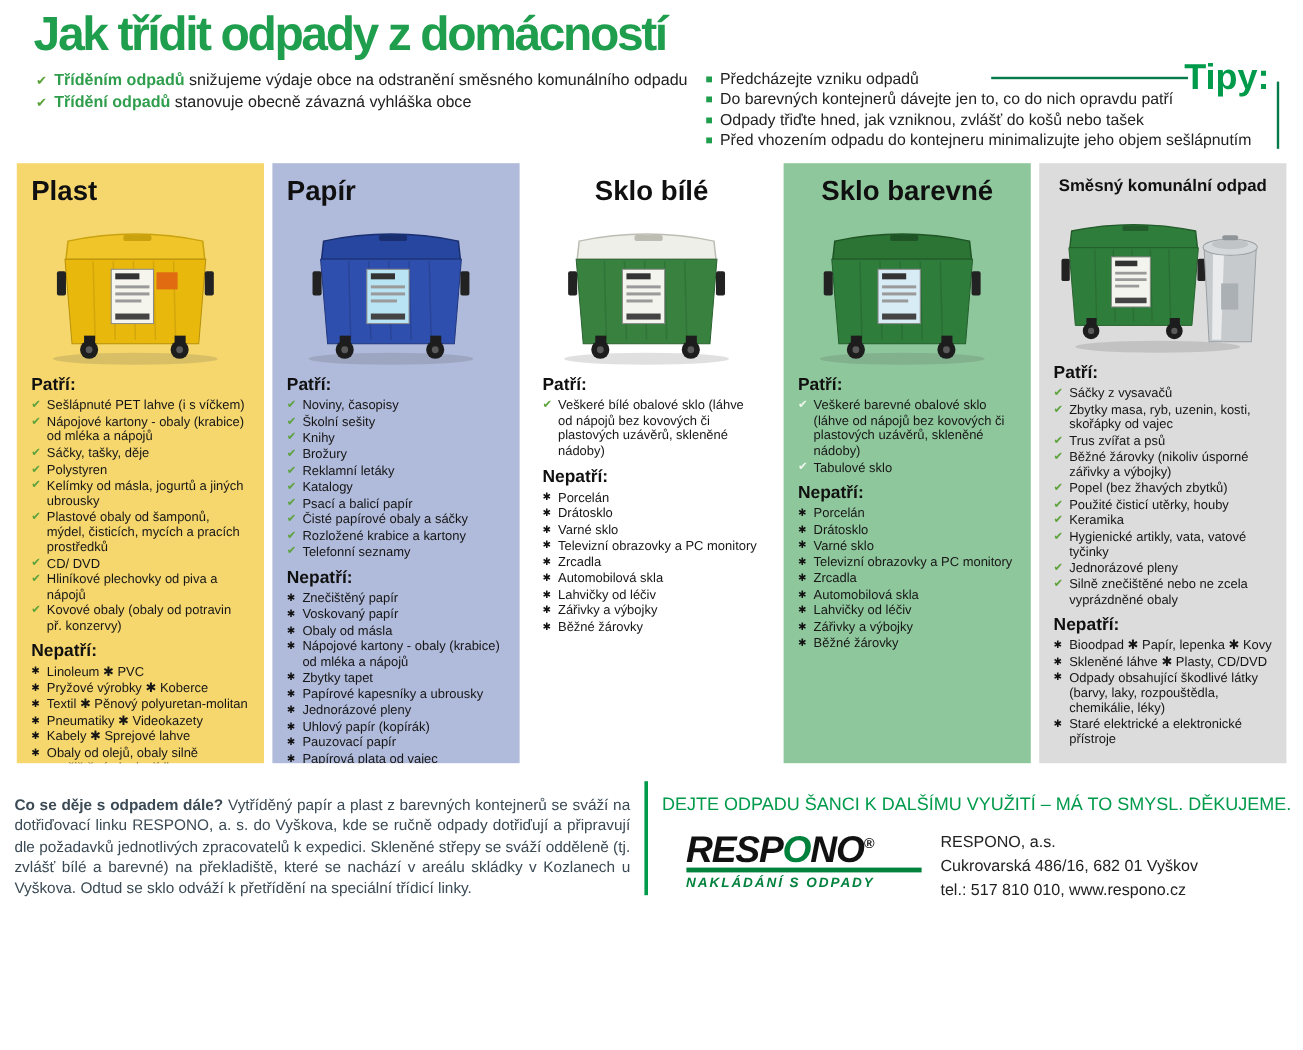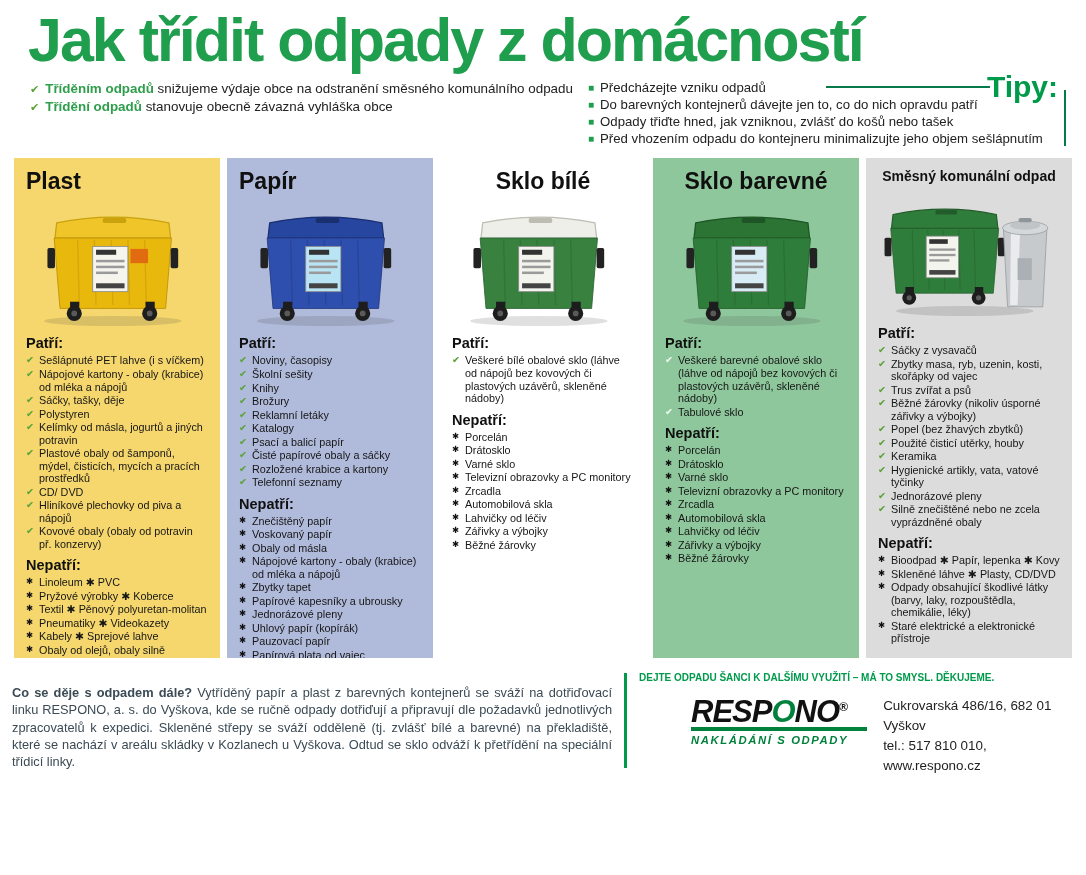--- a/index.html
+++ b/index.html
@@ -1,20 +1,20 @@
 <!DOCTYPE html>
 <html><head>
 <meta charset="utf-8">
 <style>
   html,body{margin:0;padding:0;background:#fff;}
   body{width:1086px;height:875px;overflow:hidden;font-family:"Liberation Sans",sans-serif;color:#1a1a1a;}
   .page{position:relative;width:1086px;height:875px;background:#fff;}
 
   
-  .title{color:#1f9e4e;font-size:61px;font-weight:bold;letter-spacing:-2px;margin:8px 0 2px 28px;line-height:1.05;white-space:nowrap;}
+  .title{color:#1f9e4e;font-size:40px;font-weight:bold;letter-spacing:-2px;margin:8px 0 2px 28px;line-height:1.05;white-space:nowrap;}
 
   
   .intro{display:flex;padding:2px 16px 0 30px;align-items:flex-start;}
   .intro-left{flex:1;padding-top:2px;}
   .benefit{font-size:13.4px;margin:3px 0;color:#222;}
   .benefit .mk-check{color:#5ca23b;font-size:11px;margin-right:6px;}
   .benefit .lead{color:#2f9e4c;font-weight:bold;}
   .intro-right{width:482px;position:relative;padding:2px 76px 0 0;box-sizing:border-box;}
   .tip{font-size:13.2px;margin:2px 0;color:#222;white-space:nowrap;}
   .tip .mk-square{color:#1f9e4e;font-size:10px;margin-right:6px;vertical-align:1px;}
@@ -34,23 +34,23 @@
   ul.items li{position:relative;font-size:10.8px;line-height:1.16;padding-left:13px;margin-bottom:1px;color:#161616;}
   ul.items li .mk{position:absolute;left:0;top:0;font-size:9.5px;}
   ul.items li .mk.cross{font-size:8.5px;top:1px;color:#111;}
 
   
   .footer{display:flex;margin-top:13px;padding:0 10px 0 12px;}
   .footer-left{width:612px;font-size:12.8px;line-height:1.36;color:#3b4a54;text-align:justify;padding-right:12px;box-sizing:border-box;}
   .footer-left b{color:#3b4a54;}
   .fdivider{width:3px;background:#009a4b;margin:2px 12px 16px 0;}
   .footer-right{flex:1;}
-  .slogan{color:#009a4b;font-weight:bold;font-size:10px;margin-top:1px;white-space:nowrap;}
+  .slogan{color:#009a4b;font-weight:normal;font-size:15px;margin-top:13px;white-space:nowrap;}
   .logo-row{display:flex;margin-top:13px;align-items:flex-start;}
-  .logo{width:196px;margin-left:52px;}
+  .logo{width:196px;margin-left:20px;}
   .logo-main{font-style:italic;font-weight:bold;font-size:31px;color:#111;line-height:1;letter-spacing:-1px;white-space:nowrap;}
   .logo-main .leaf{color:#00813c;}
   .logo-main sup{font-size:12px;font-weight:bold;}
   .logo-bar{height:4px;background:#00813c;margin:0 0 3px;}
   .logo-tagline{color:#00813c;font-size:11.3px;font-weight:bold;font-style:italic;letter-spacing:1.6px;white-space:nowrap;}
   .contact{margin-left:16px;font-size:13.4px;color:#222;line-height:1.5;}
 </style>
 </head>
 <body>
 
@@ -109,21 +109,21 @@
               <circle cx="144" cy="134" r="3.4" fill="#5a5a5a"></circle>
     </g>
           </svg>
         </div>
         <div class="lbl">Patří:</div>
         <ul class="items">
           <li><span class="mk check" style="color: rgb(92, 162, 59);">✔</span><span>Sešlápnuté PET lahve (i s víčkem)</span></li>
           <li><span class="mk check" style="color: rgb(92, 162, 59);">✔</span><span>Nápojové kartony - obaly (krabice) od mléka a nápojů</span></li>
           <li><span class="mk check" style="color: rgb(92, 162, 59);">✔</span><span>Sáčky, tašky, děje</span></li>
           <li><span class="mk check" style="color: rgb(92, 162, 59);">✔</span><span>Polystyren</span></li>
-          <li><span class="mk check" style="color: rgb(92, 162, 59);">✔</span><span>Kelímky od másla, jogurtů a jiných potravin</span></li>
+          <li><span class="mk check" style="color: rgb(92, 162, 59);">✔</span><span>Kelímky od másla, jogurtů a jiných ubrousky</span></li>
           <li><span class="mk check" style="color: rgb(92, 162, 59);">✔</span><span>Plastové obaly od šamponů, mýdel, čisticích, mycích a pracích prostředků</span></li>
           <li><span class="mk check" style="color: rgb(92, 162, 59);">✔</span><span>CD/ DVD</span></li>
           <li><span class="mk check" style="color: rgb(92, 162, 59);">✔</span><span>Hliníkové plechovky od piva a nápojů</span></li>
           <li><span class="mk check" style="color: rgb(92, 162, 59);">✔</span><span>Kovové obaly (obaly od potravin př. konzervy)</span></li>
         </ul>
         <div class="lbl">Nepatří:</div>
         <ul class="items">
           <li><span class="mk cross">✱</span><span>Linoleum ✱ PVC</span></li>
           <li><span class="mk cross">✱</span><span>Pryžové výrobky ✱ Koberce</span></li>
           <li><span class="mk cross">✱</span><span>Textil ✱ Pěnový polyuretan-molitan</span></li>
@@ -362,20 +362,21 @@
     <div class="fdivider"></div>
     <div class="footer-right">
       <div class="slogan">DEJTE ODPADU ŠANCI K DALŠÍMU VYUŽITÍ – MÁ TO SMYSL. DĚKUJEME.</div>
       <div class="logo-row">
         <div class="logo">
           <div class="logo-main"><span>RESP</span><span class="leaf">O</span><span>NO</span><sup>®</sup></div>
           <div class="logo-bar"></div>
           <div class="logo-tagline">NAKLÁDÁNÍ S ODPADY</div>
         </div>
         <div class="contact">
+          <div>RESPONO, a.s.</div>
           <div>Cukrovarská 486/16, 682 01 Vyškov</div>
           <div>tel.: 517 810 010, www.respono.cz</div>
         </div>
       </div>
     </div>
   </div>
 
 </div>
 
 </body></html>

